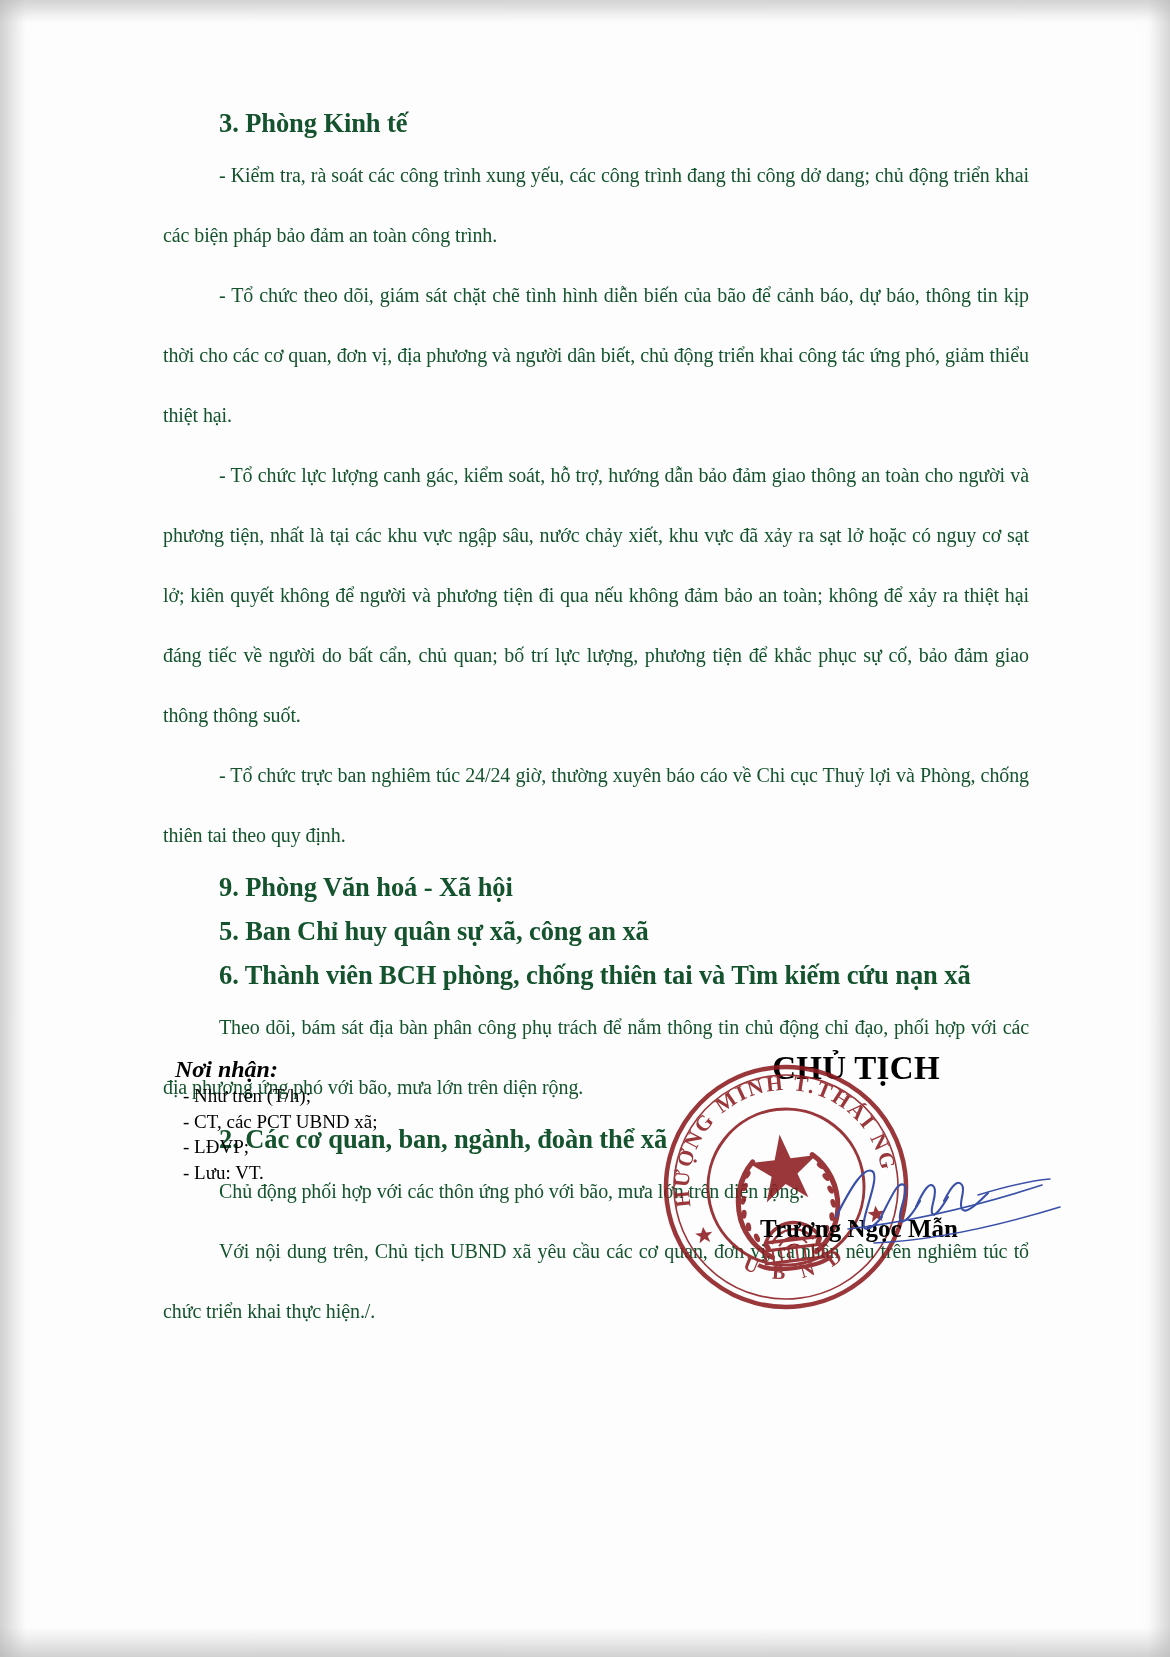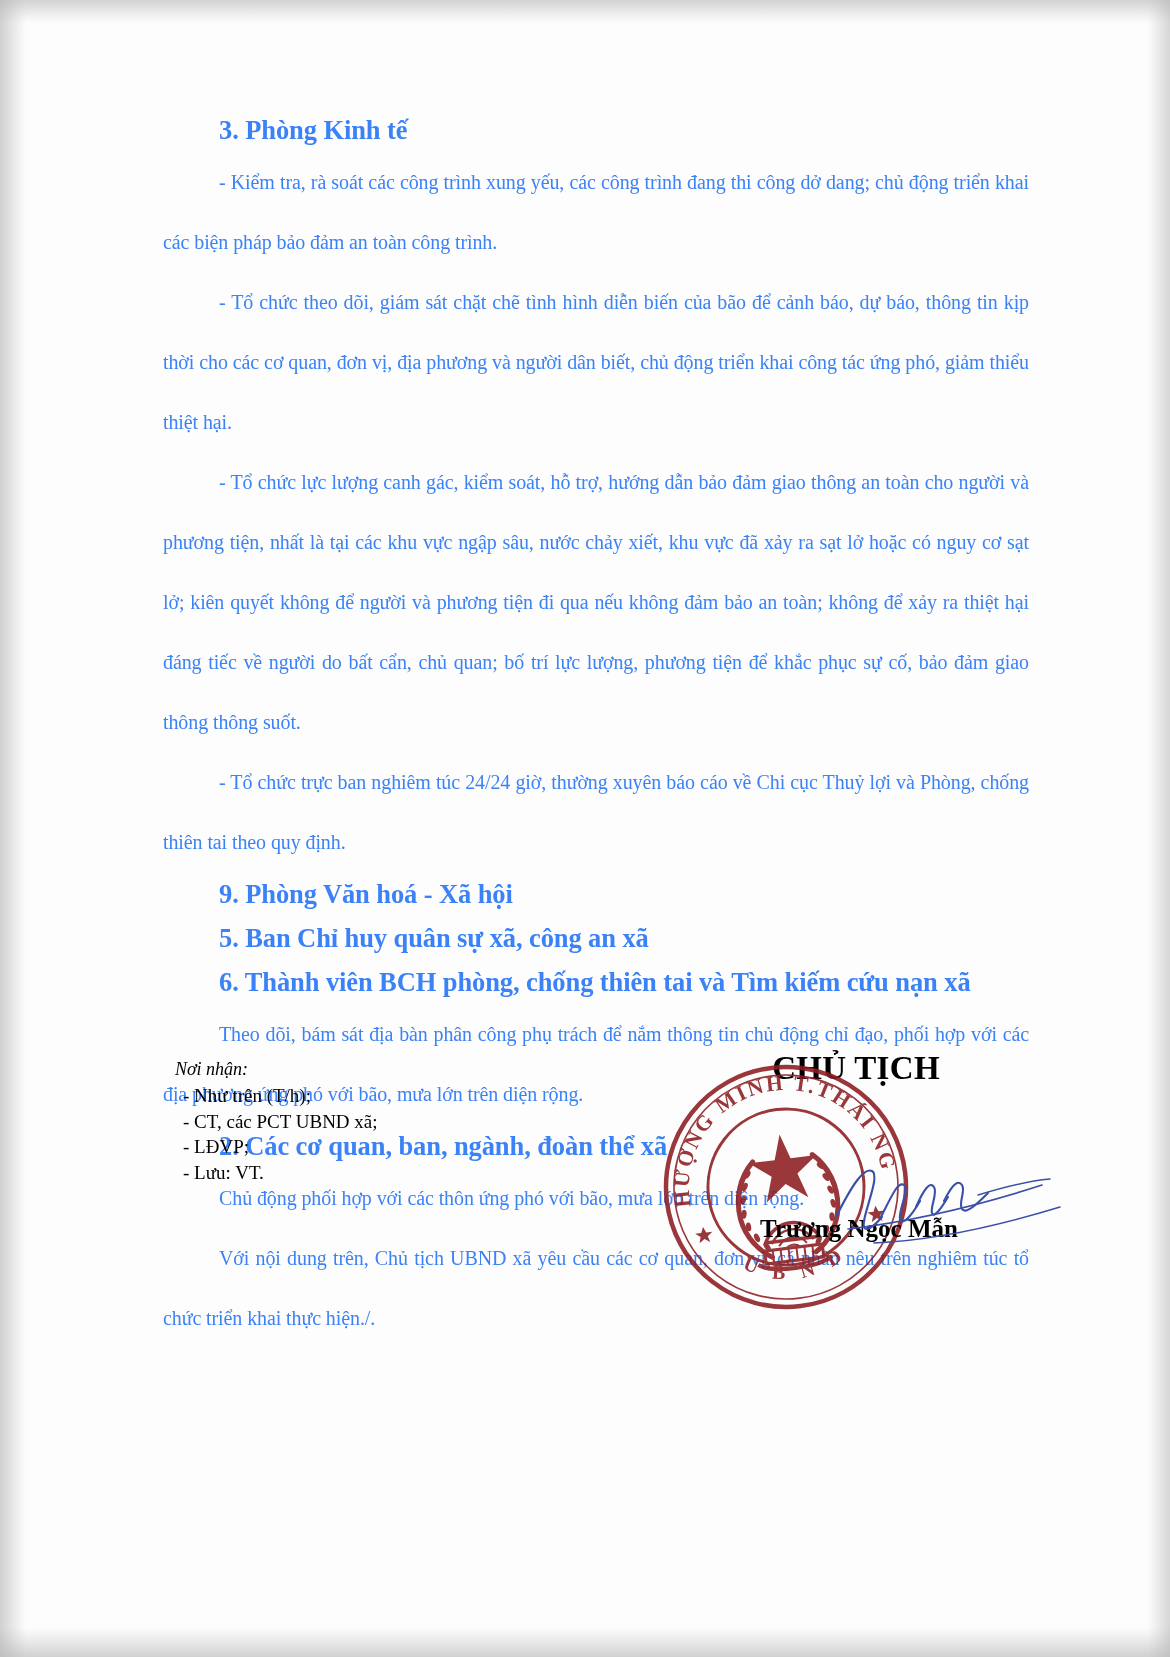--- a/index.html
+++ b/index.html
@@ -53,23 +53,23 @@
     position: absolute;
     right: 0; top: 0;
     width: 22px; height: 100%;
     background: linear-gradient(to left, rgba(190,190,190,0.45), rgba(255,255,255,0));
     z-index: 4;
   }
 
   .content {
     position: absolute;
     left: 163px;
-    top: 108px;
+    top: 101px;
     width: 866px;
-    color: #3b82f6;
+    color: #14532d;
   }
 
   .sec-head {
     font-weight: bold;
     font-size: 26.5px;
     line-height: 44px;
     text-indent: 56px;
     margin: 0;
     letter-spacing: -0.1px;
   }
@@ -95,22 +95,22 @@
     height: 240px;
   }
   .recipients {
     position: absolute;
     left: 12px;
     top: 6px;
     width: 330px;
   }
   .recipients-title {
     font-style: italic;
-    font-weight: normal;
-    font-size: 18px;
+    font-weight: bold;
+    font-size: 24px;
     line-height: 26px;
     margin: 0 0 1px 0;
   }
   .recipients-item {
     font-size: 19px;
     line-height: 25.5px;
     margin: 0;
     padding-left: 8px;
     white-space: nowrap;
   }

